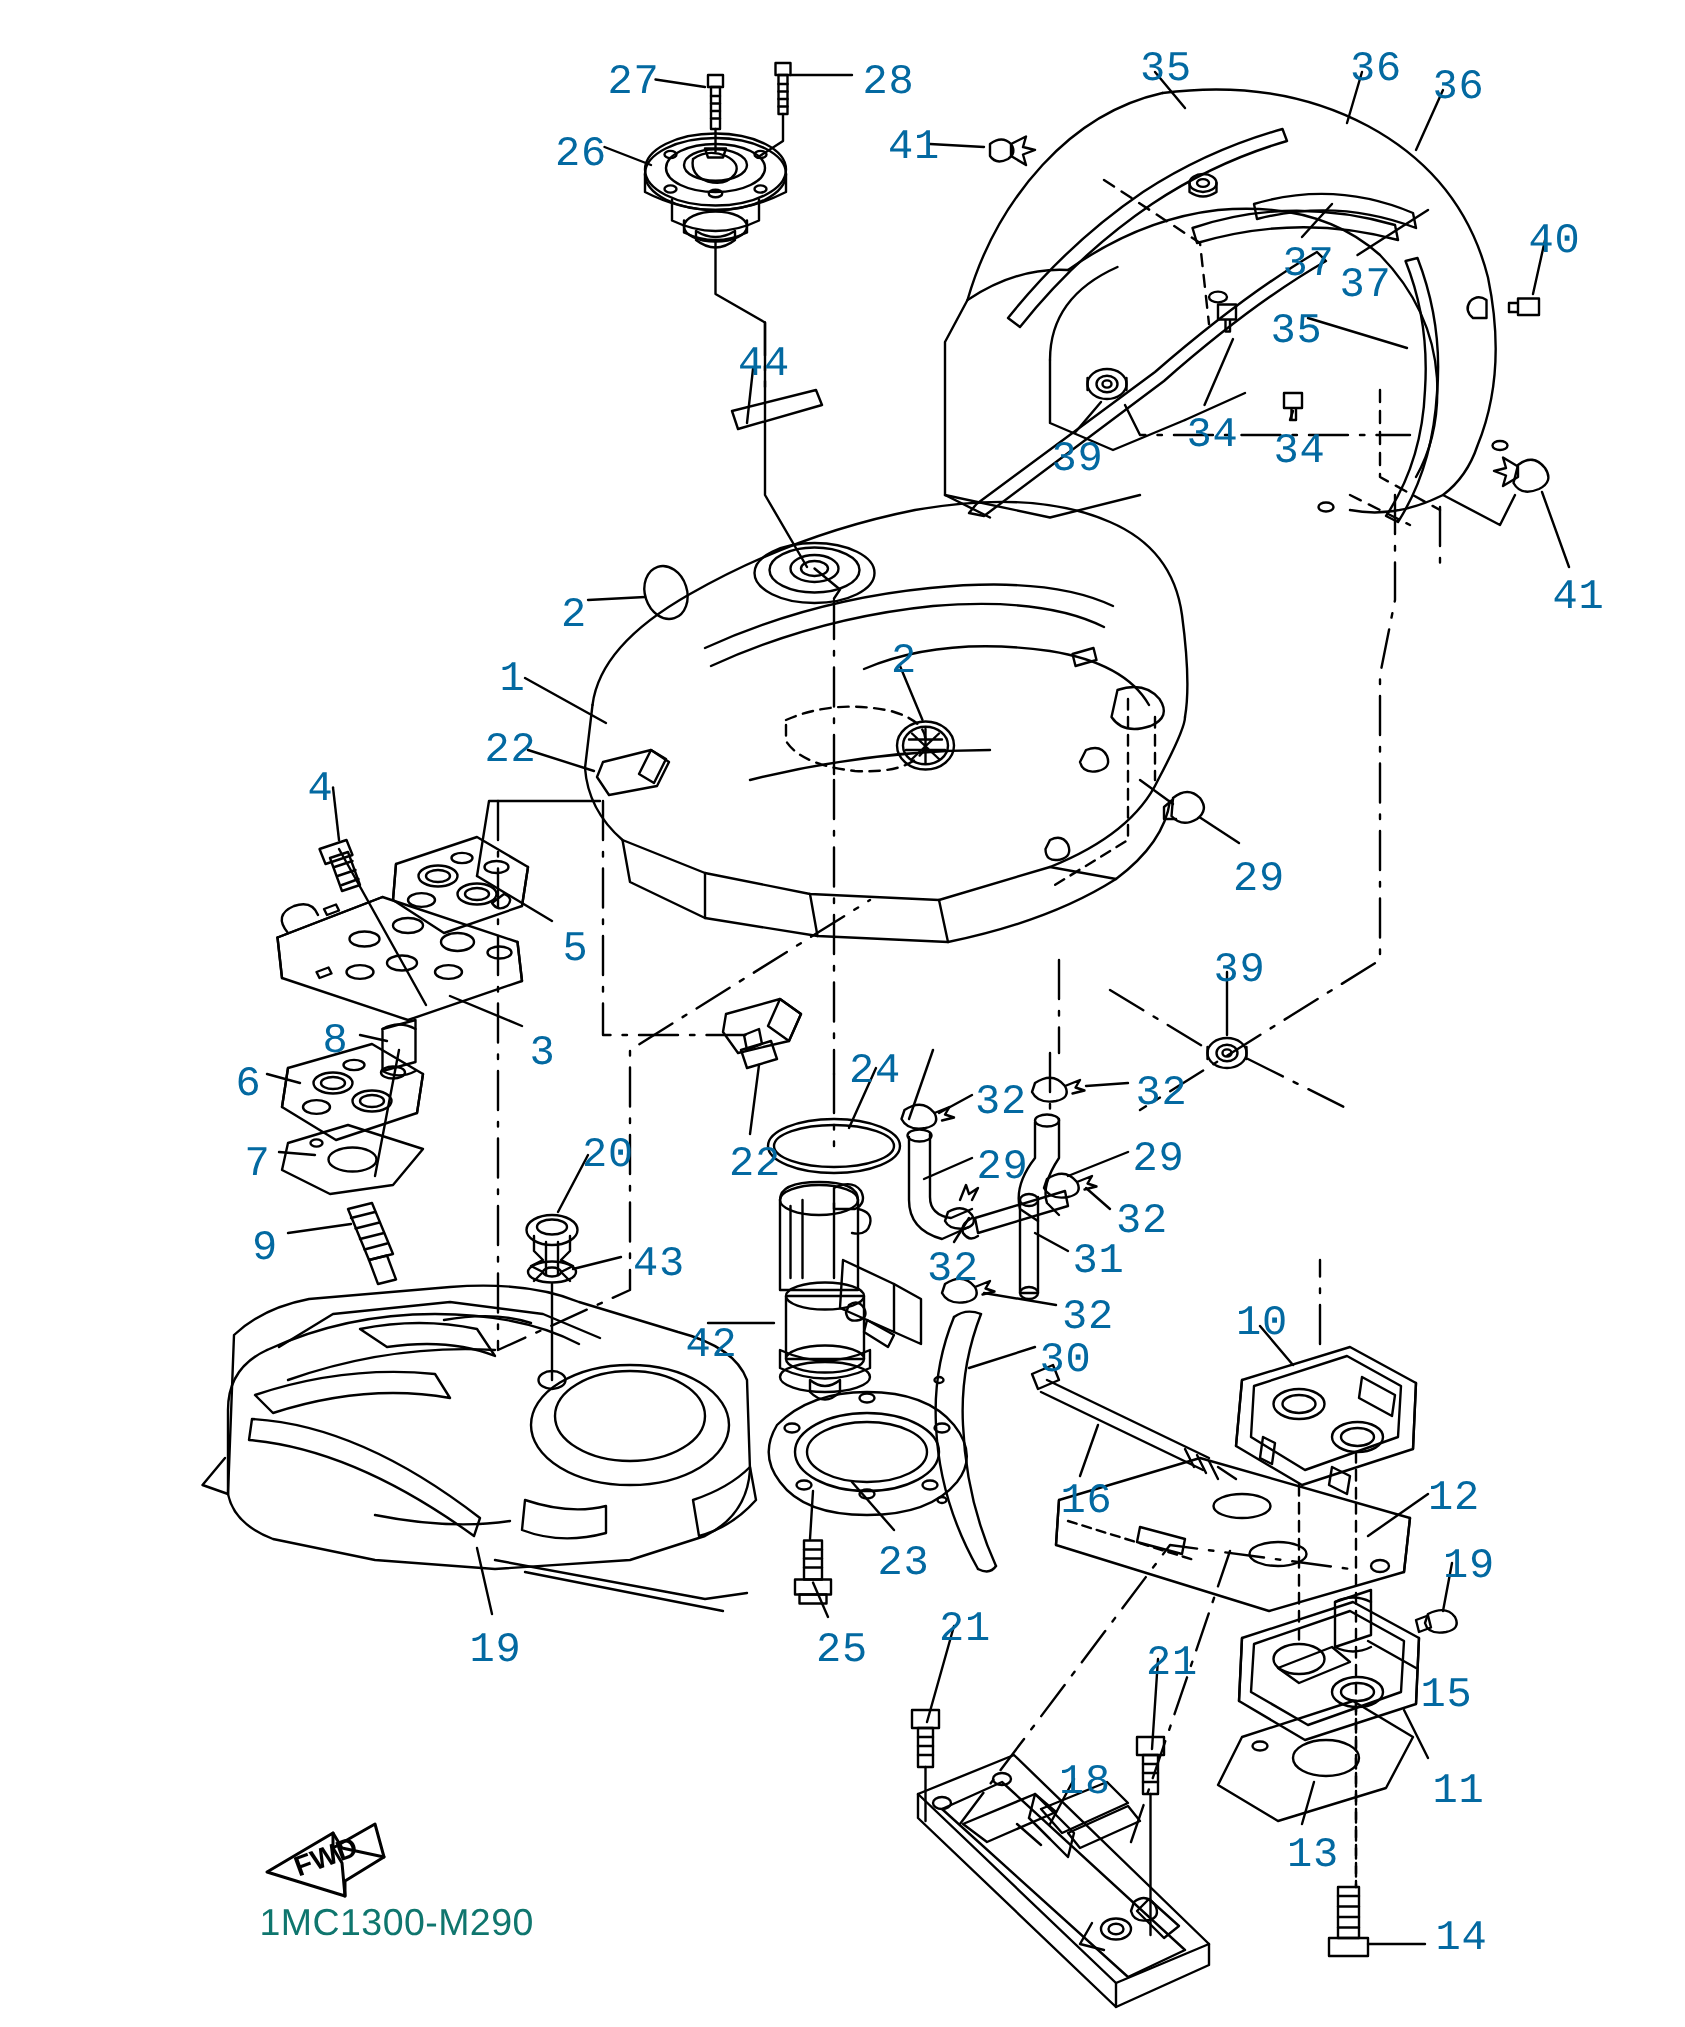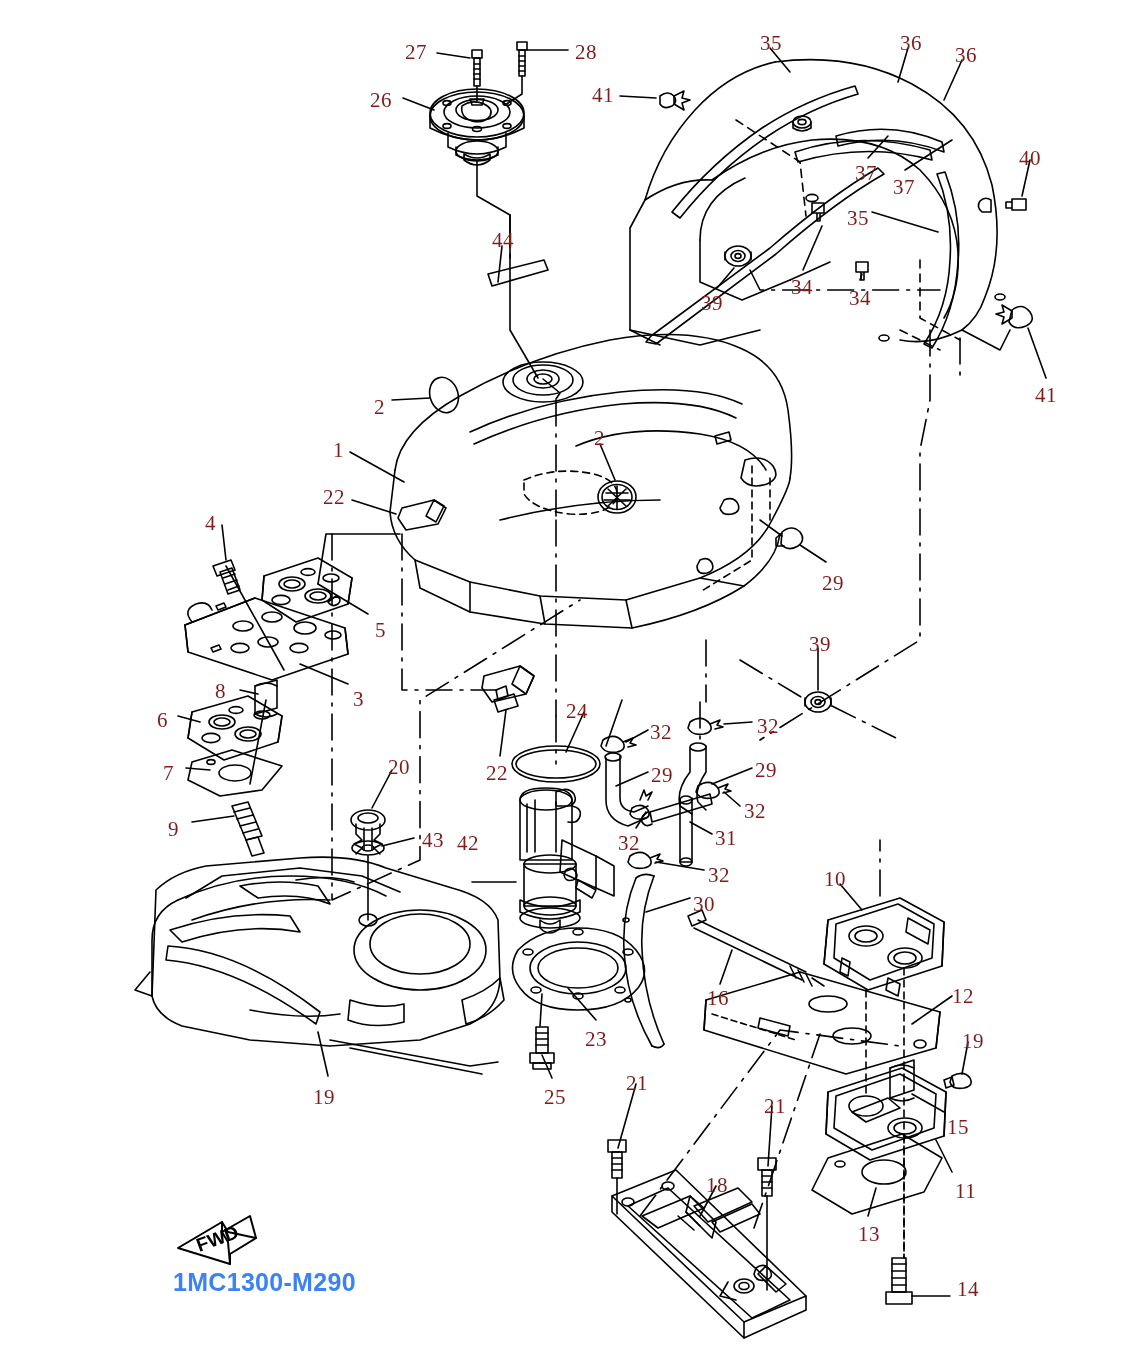--- a/index.html
+++ b/index.html
@@ -1,36 +1,35 @@
 <!DOCTYPE html>
 <html><head>
 <meta charset="utf-8">
 <style>
   html,body{margin:0;padding:0;background:#ffffff;}
   body{font-family:"Liberation Sans", sans-serif;}
   #sheet{position:relative;width:1123px;height:1351px;background:#fff;overflow:hidden;}
   #sheet svg{position:absolute;left:0;top:0;}
   .callout{
     position:absolute;
-    font-family:Liberation Serif, serif;
-    font-size:21px;
-    color:#7f1d1d;
+    font-family:Liberation Mono, monospace;
+    font-size:28px;
+    color:#0369a1;
     letter-spacing:0.5px;
     white-space:nowrap;
     line-height:1;
     user-select:none;
   }
   .partno{
     position:absolute;
     font-family:"Liberation Sans", sans-serif;
     font-size:25px;
     letter-spacing:0.3px;
-    color:#3b82f6;
+    color:#0f766e;
     white-space:nowrap;
-    font-weight:bold;
   }
   .fwdlabel{
     position:absolute;
     font-family:"Liberation Sans", sans-serif;
     font-size:19px;
     font-weight:bold;
     color:#000;
   }
 </style>
 </head>
@@ -580,21 +579,21 @@
     <span class="callout" style="left:375px;top:620px;">5</span>
     <span class="callout" style="left:353px;top:689px;">3</span>
     <span class="callout" style="left:215px;top:681px;">8</span>
     <span class="callout" style="left:157px;top:710px;">6</span>
     <span class="callout" style="left:163px;top:763px;">7</span>
     <span class="callout" style="left:168px;top:819px;">9</span>
     <span class="callout" style="left:486px;top:763px;">22</span>
     <span class="callout" style="left:566px;top:701px;">24</span>
     <span class="callout" style="left:388px;top:757px;">20</span>
     <span class="callout" style="left:422px;top:830px;">43</span>
-    <span class="callout" style="left:457px;top:833px;">42</span>
+    <span class="callout" style="left:457px;top:884px;">42</span>
     <span class="callout" style="left:650px;top:722px;">32</span>
     <span class="callout" style="left:757px;top:716px;">32</span>
     <span class="callout" style="left:651px;top:765px;">29</span>
     <span class="callout" style="left:755px;top:760px;">29</span>
     <span class="callout" style="left:744px;top:801px;">32</span>
     <span class="callout" style="left:618px;top:833px;">32</span>
     <span class="callout" style="left:715px;top:828px;">31</span>
     <span class="callout" style="left:708px;top:865px;">32</span>
     <span class="callout" style="left:693px;top:894px;text-align:right;">30</span>
     <span class="callout" style="left:809px;top:634px;">39</span>

